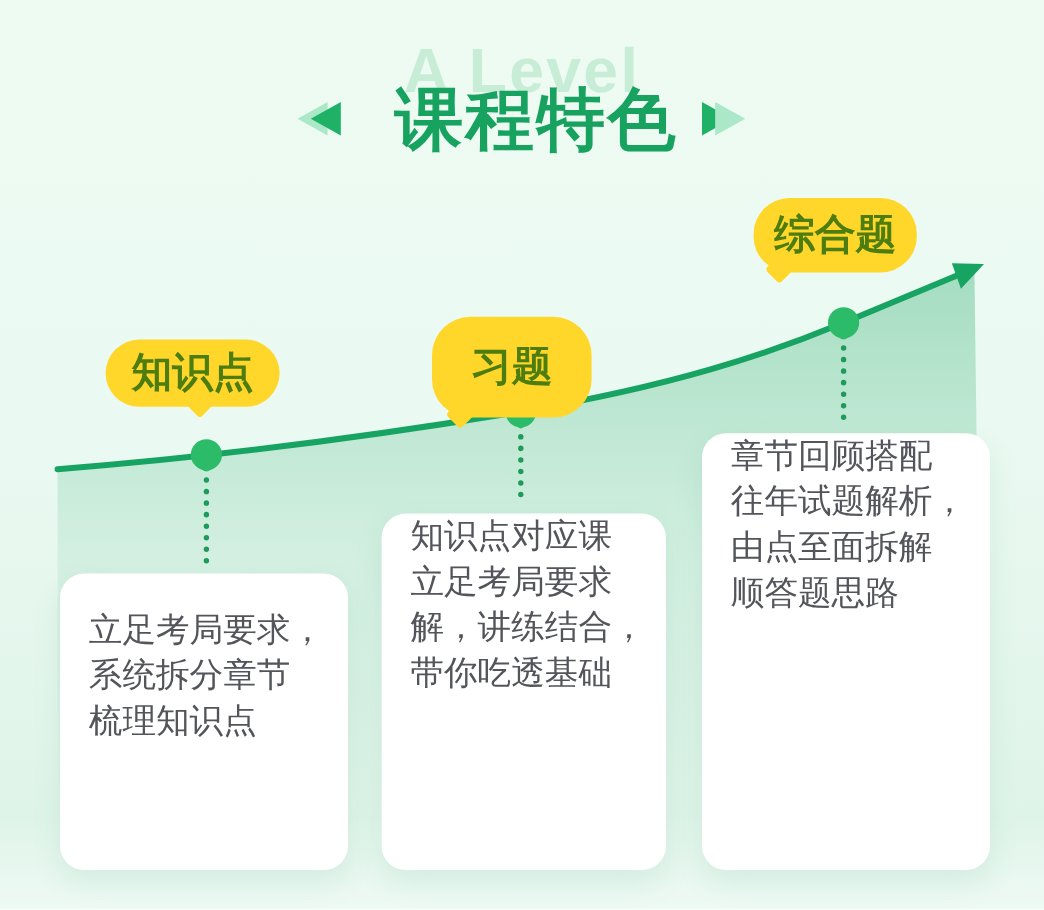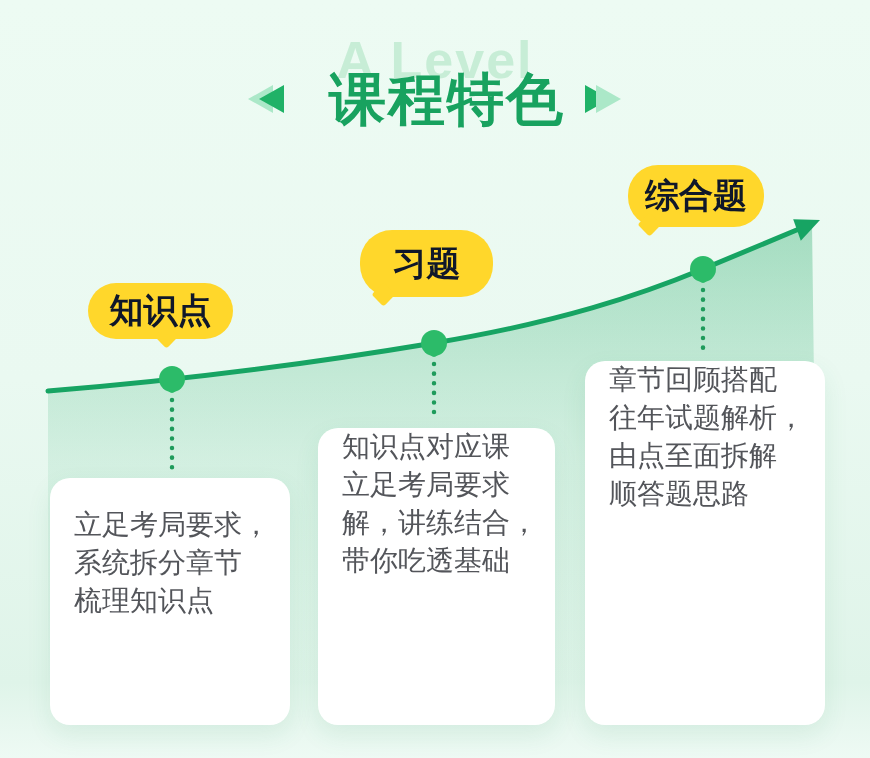--- a/index.html
+++ b/index.html
@@ -19,26 +19,26 @@
   .tri-right{border-width:14px 0 14px 25px;border-color:transparent;}
   .arrows-left .light{left:2px;top:1px;border-right-color:#ABE8C8;}
   .arrows-left .solid{left:13px;top:1px;border-right-color:#1FB267;}
   .arrows-right .solid{left:1px;top:1px;border-left-color:#1FB267;}
   .arrows-right .light{left:12px;top:1px;border-left-color:#ABE8C8;}
   
   .curve-svg{position:absolute;left:0;top:0;}
   
   .bubble{position:absolute;background:#FFD72B;border-radius:28px;
           display:flex;align-items:center;justify-content:center;
-          font-size:34px;font-weight:800;color:#0f172a;}
+          font-size:34px;font-weight:800;color:#4d7c0f;}
   .bubble .tail{position:absolute;bottom:-6px;width:17px;height:17px;background:#FFD72B;
                 transform:rotate(45deg);border-radius:3px;}
   .bubble-1{left:88px;top:283px;width:145px;height:56px;}
   .bubble-1 .tail{left:70px;}
-  .bubble-2{left:360px;top:230px;width:133px;height:67px;border-radius:32px;}
+  .bubble-2{left:360px;top:264px;width:133px;height:84px;border-radius:32px;}
   .bubble-2 .tail{left:15px;}
   .bubble-3{left:628px;top:165px;width:136px;height:62px;border-radius:30px;}
   .bubble-3 .tail{left:13px;}
   
   .card{position:absolute;background:#FFFFFF;border-radius:20px;
         box-shadow:0 10px 24px rgba(50,150,100,0.10);
         color:#53555A;font-size:28px;line-height:38px;
         padding:0 8px 0 24px;box-sizing:border-box;}
   .card .line{white-space:nowrap;}
   .card-1{left:50px;top:478px;width:240px;height:247px;padding-top:28px;}

